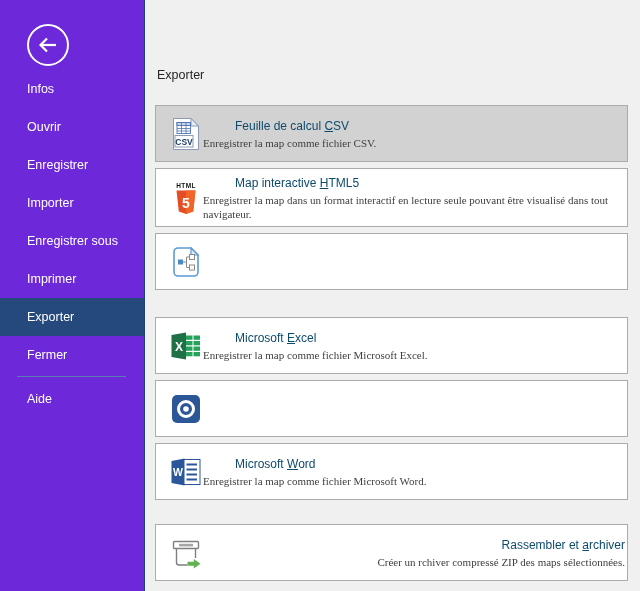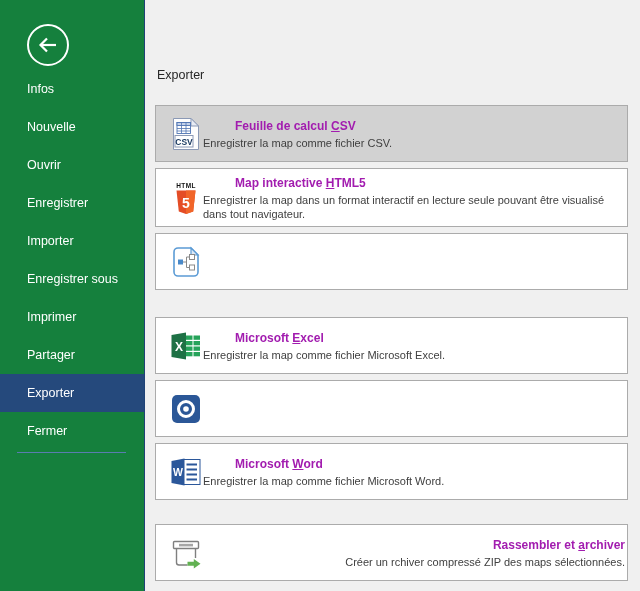--- a/index.html
+++ b/index.html
@@ -9,21 +9,21 @@
     position: relative;
     font-family: "Liberation Sans", sans-serif;
     background: #f0f0f0;
     overflow: hidden;
   }
 
   
   .sidebar {
     position: absolute; left: 0; top: 0;
     width: 145px; height: 591px;
-    background: #15803d;
+    background: #6d28d9;
     border-right: 1px solid #1f4276;
   }
   .back-btn {
     position: absolute; top: 23px; left: 26px;
     width: 44px; height: 44px;
     cursor: pointer;
   }
   .nav { position: absolute; top: 70px; left: 0; width: 100%; }
   .nav-item {
     height: 38px; line-height: 38px;
@@ -55,52 +55,51 @@
     cursor: pointer;
   }
   .opt.selected { background: #d2d2d2; }
   .opt.tall { height: 59px; }
   .mt6  { margin-top: 6px; }
   .mt24 { margin-top: 24px; text-align: right; }
   .mt27 { margin-top: 27px; }
   .opt-icon { width: 34px; flex: none; display: flex; justify-content: center; align-items: center; }
   .opt-text { flex: 1; min-width: 0; }
   .opt-title {
-    font-size: 12px; font-weight: bold; color: #a21caf; line-height: 16px; padding-left: 32px;
+    font-size: 12px; font-weight: normal; color: #0c4a6e; line-height: 16px; padding-left: 32px;
   }
   .opt-title .key { text-decoration: underline; }
   .opt-desc {
-    font-size: 11px; color: #404040; line-height: 14px; margin-top: 2px;
+    font-size: 11px; color: #404040; line-height: 14px; margin-top: 2px; font-family: Liberation Serif, serif;
   }
 </style>
 </head>
 <body>
 
 <div class="sidebar">
 
   <div class="back-btn">
     <svg width="44" height="44" viewBox="0 0 44 44">
       <circle cx="22" cy="22" r="20" fill="none" stroke="#ffffff" stroke-width="2"></circle>
       <path d="M30 22 H15" stroke="#ffffff" stroke-width="2.2" fill="none"></path>
       <path d="M21 15.5 L14.5 22 L21 28.5" stroke="#ffffff" stroke-width="2.2" fill="none" stroke-linejoin="miter"></path>
     </svg>
   </div>
 
   <div class="nav">
     <div class="nav-item">Infos</div>
-    <div class="nav-item">Nouvelle</div>
     <div class="nav-item">Ouvrir</div>
     <div class="nav-item">Enregistrer</div>
     <div class="nav-item">Importer</div>
     <div class="nav-item">Enregistrer sous</div>
     <div class="nav-item">Imprimer</div>
-    <div class="nav-item">Partager</div>
     <div class="nav-item selected">Exporter</div>
     <div class="nav-item">Fermer</div>
     <div class="nav-sep"></div>
+    <div class="nav-item">Aide</div>
   </div>
 </div>
 
 <div class="main-title">Exporter</div>
 
 <div class="options">
 
   <div class="opt selected">
     <div class="opt-icon">
       <svg width="28" height="34" viewBox="0 0 28 34">

